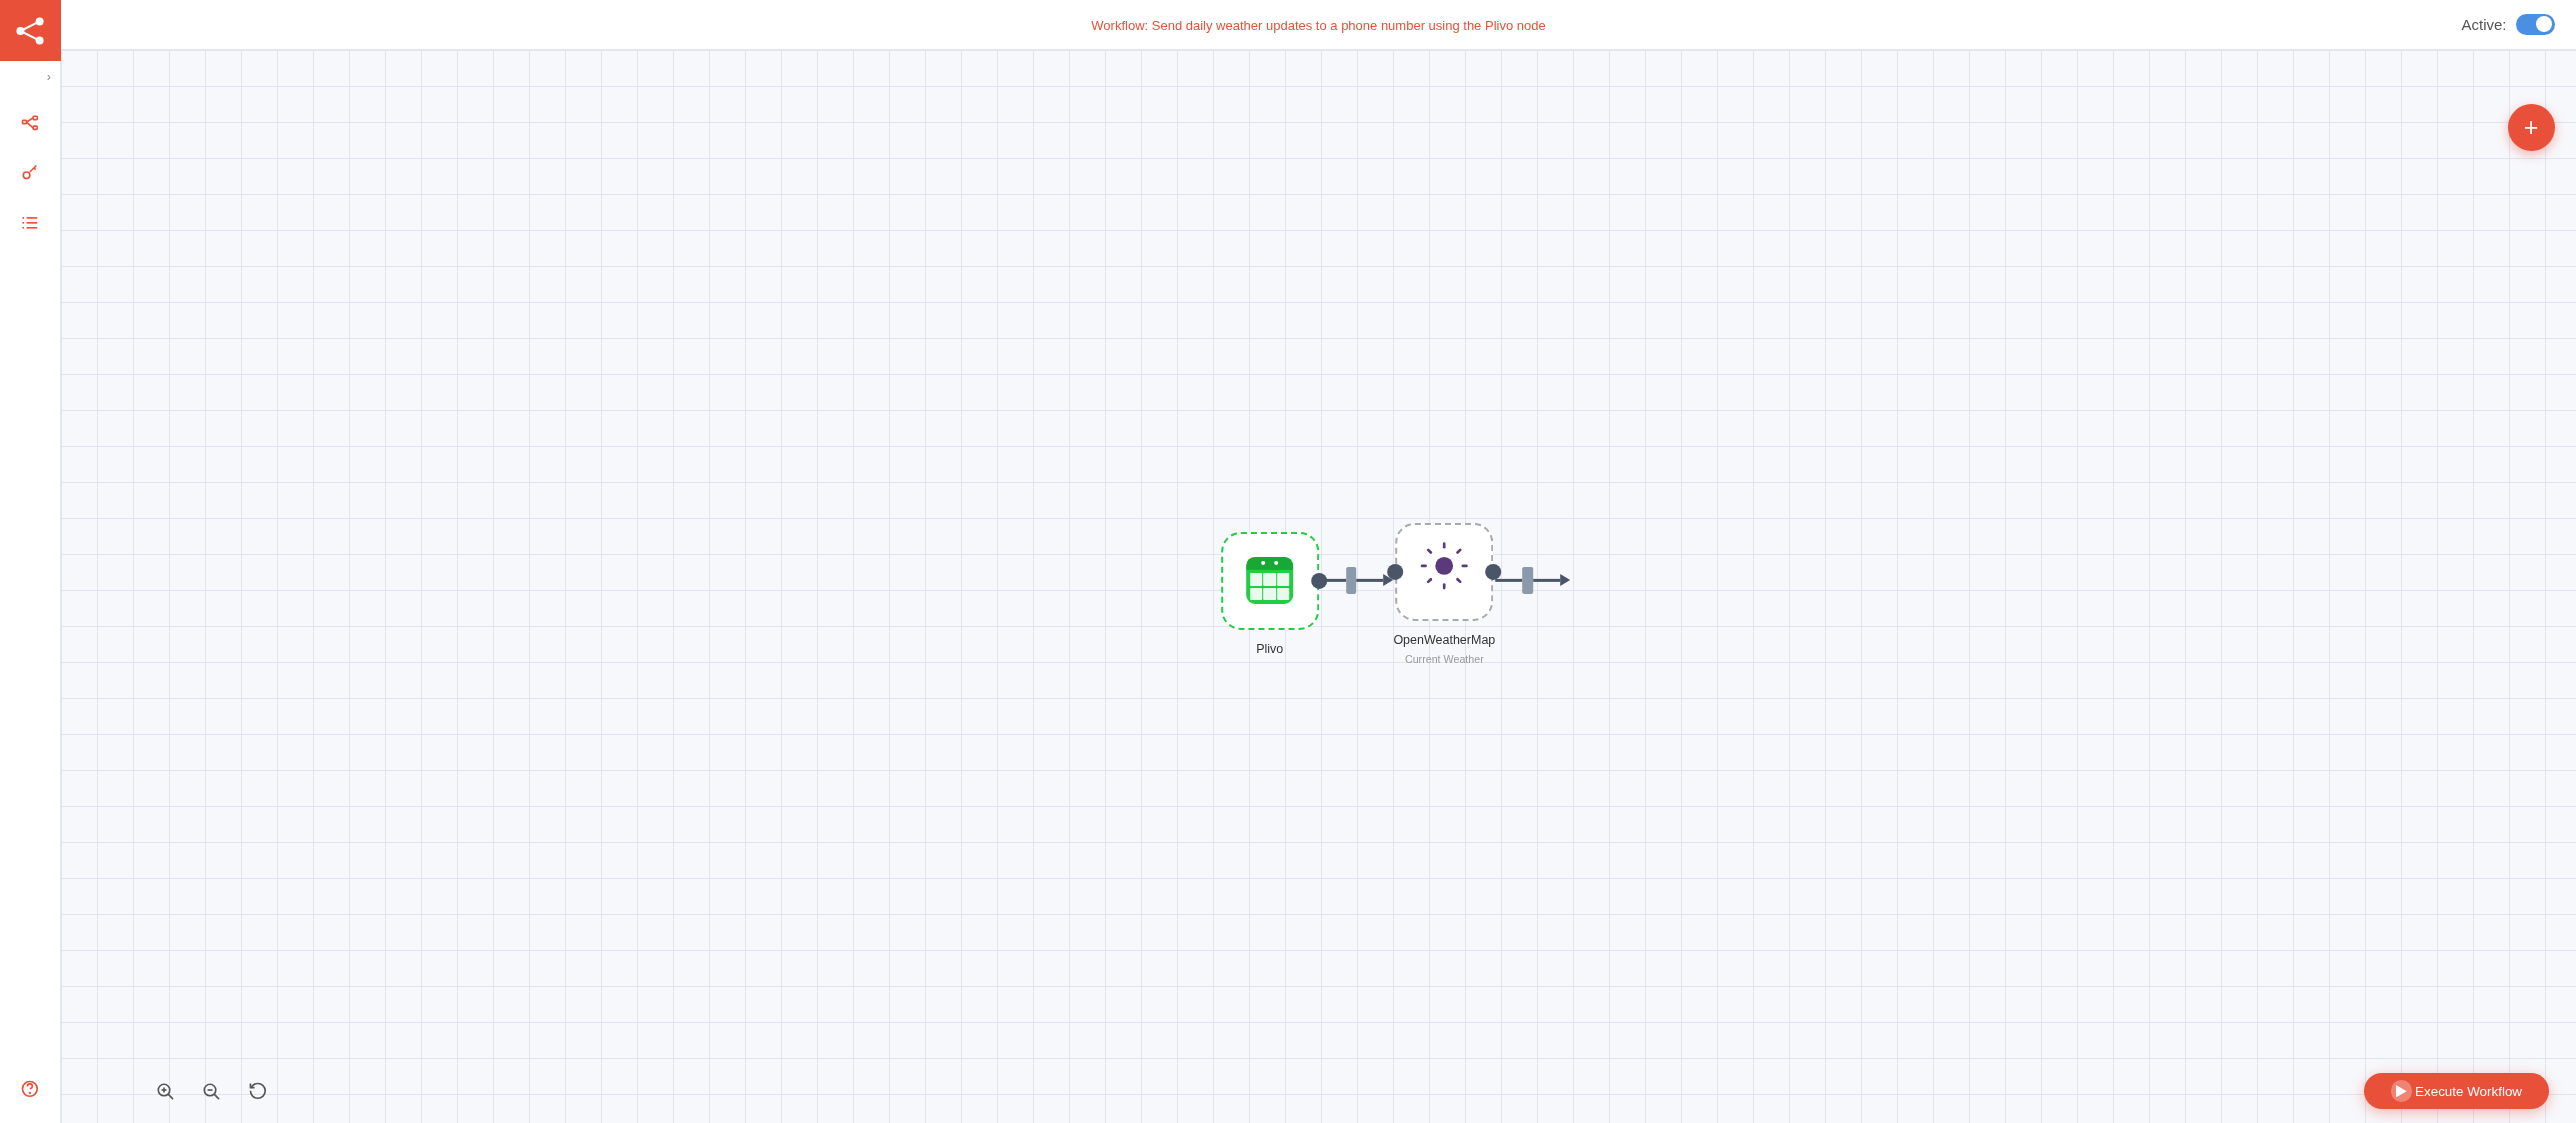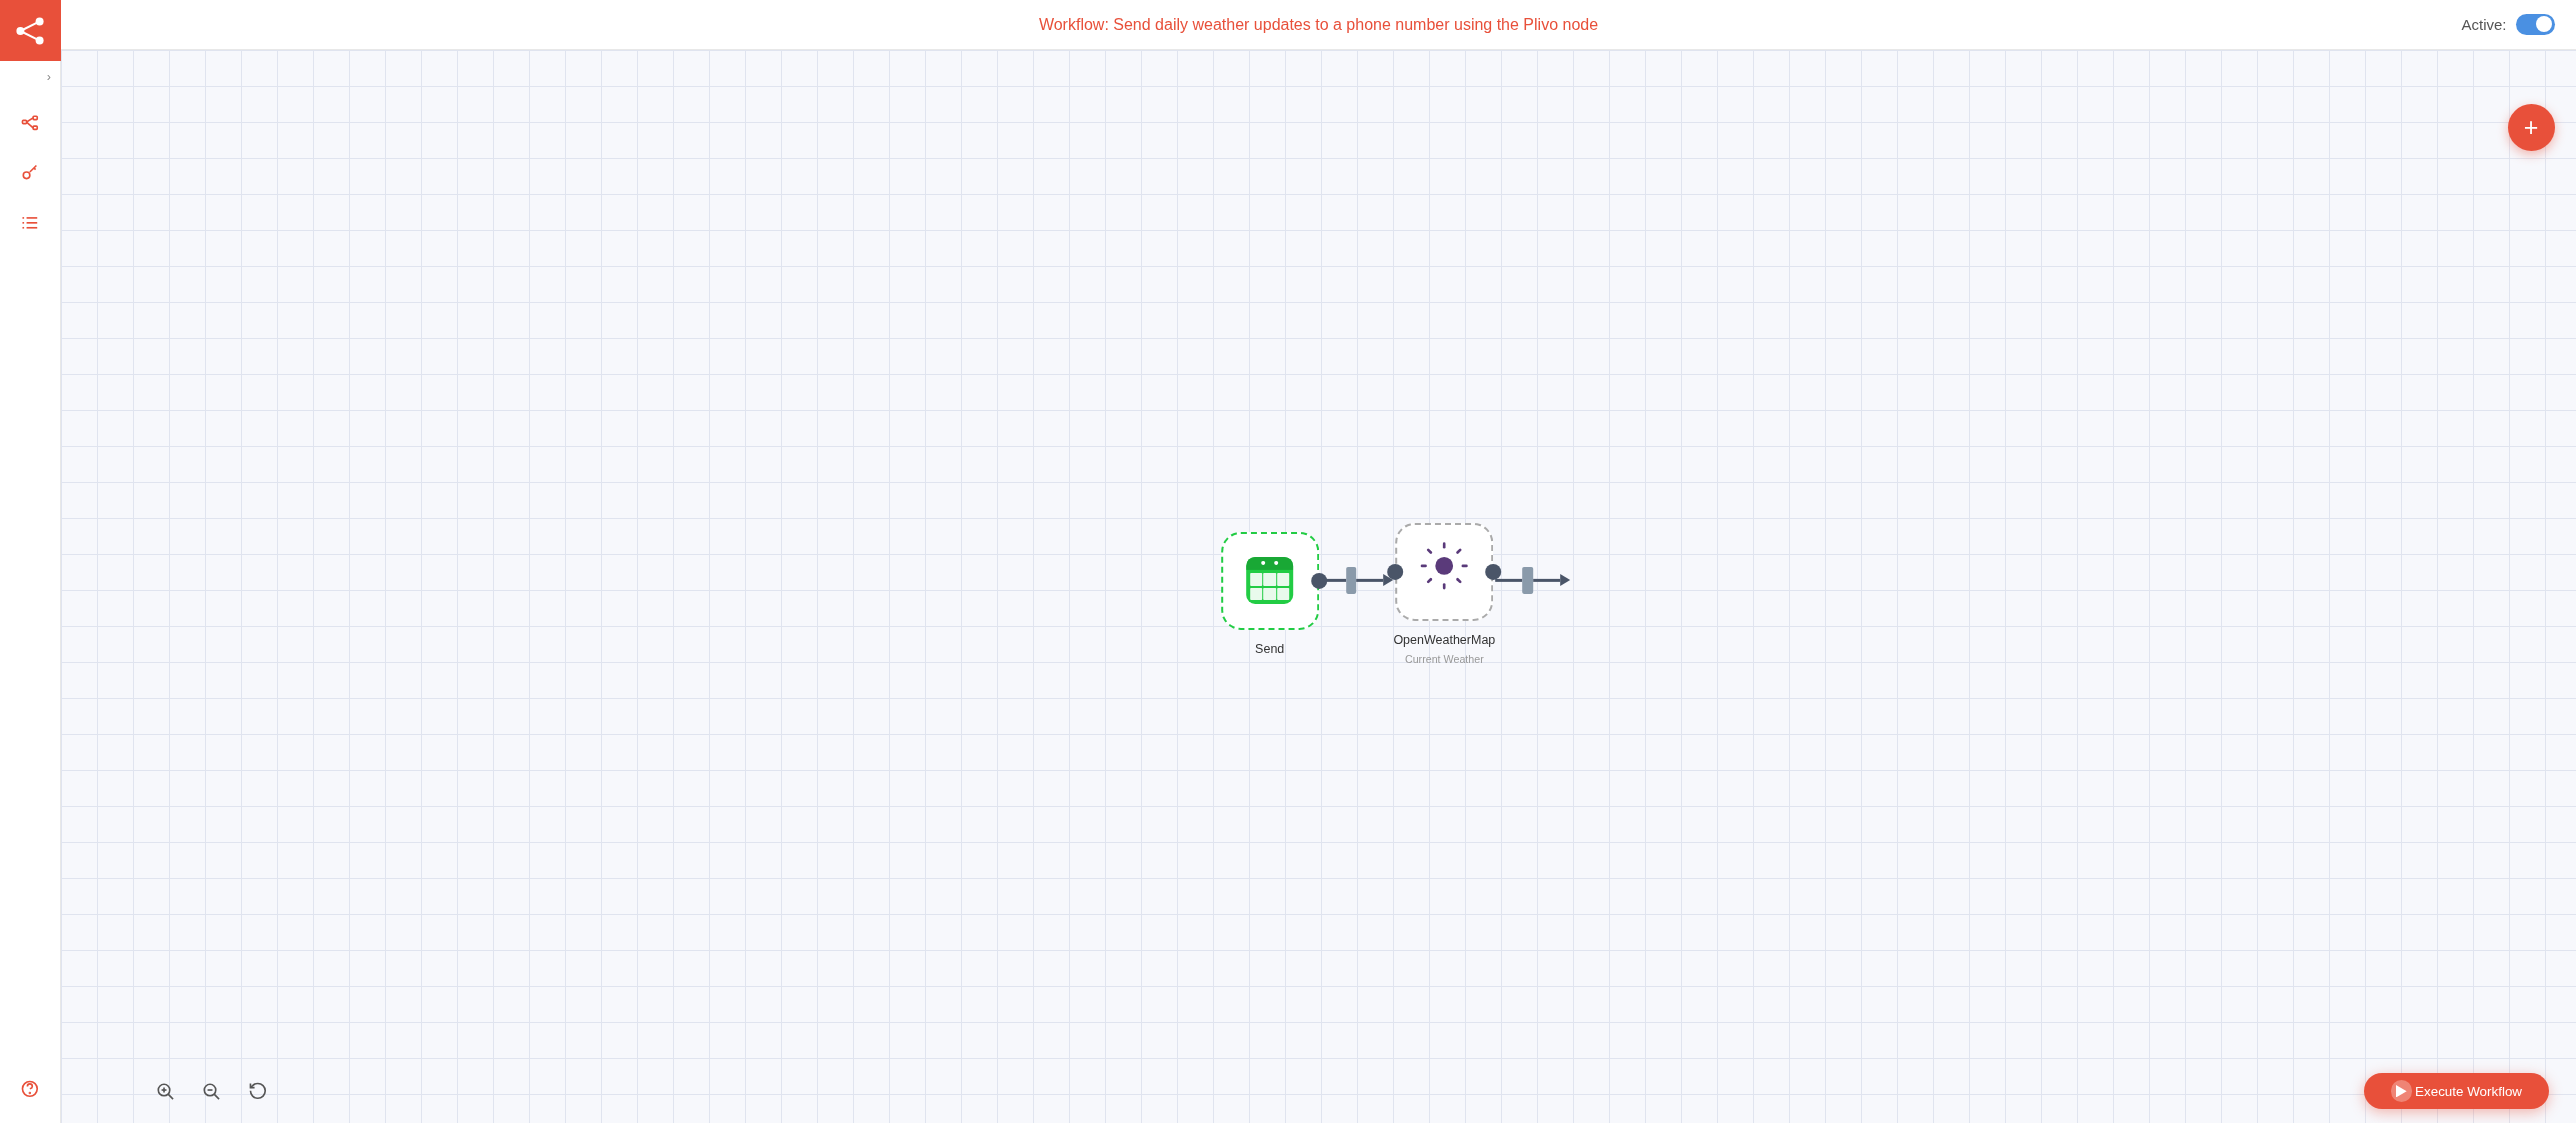--- a/index.html
+++ b/index.html
@@ -44,21 +44,21 @@
       position: fixed;
       top: 0; left: 61px; right: 0;
       height: 50px;
       background: #fff;
       border-bottom: 0.9px solid #e8e8e8;
       display: flex;
       align-items: center;
       justify-content: center;
       z-index: 50;
     }
-    .header-title { font-size: 16px; color: #555; }
+    .header-title { font-size: 13px; color: #555; }
     .header-title span { color: #e8503a; }
     .header-active {
       position: absolute; right: 21.5px;
       display: flex; align-items: center; gap: 9px;
       font-size: 15px; color: #555;
     }
     .toggle {
       width: 39px; height: 21.5px;
       background: #4a90e2;
       border-radius: 10.7px;
@@ -402,21 +402,21 @@
               <div class="cron-icon-cell"></div>
               <div class="cron-icon-cell"></div>
               <div class="cron-icon-cell"></div>
               <div class="cron-icon-cell"></div>
               <div class="cron-icon-cell"></div>
             </div>
           </div>
         </div>
         <div class="output-dot"></div>
       </div>
-      <div class="node-label">Send</div>
+      <div class="node-label">Plivo</div>
     </div>
 
     <div class="edge" style="align-items:center; display:flex; margin-bottom: 27px;">
       <div class="edge-line"></div>
       <div class="edge-block"></div>
       <div class="edge-arrow">
         <div class="edge-arrow-line"></div>
         <div class="edge-arrow-head"></div>
       </div>
     </div>

